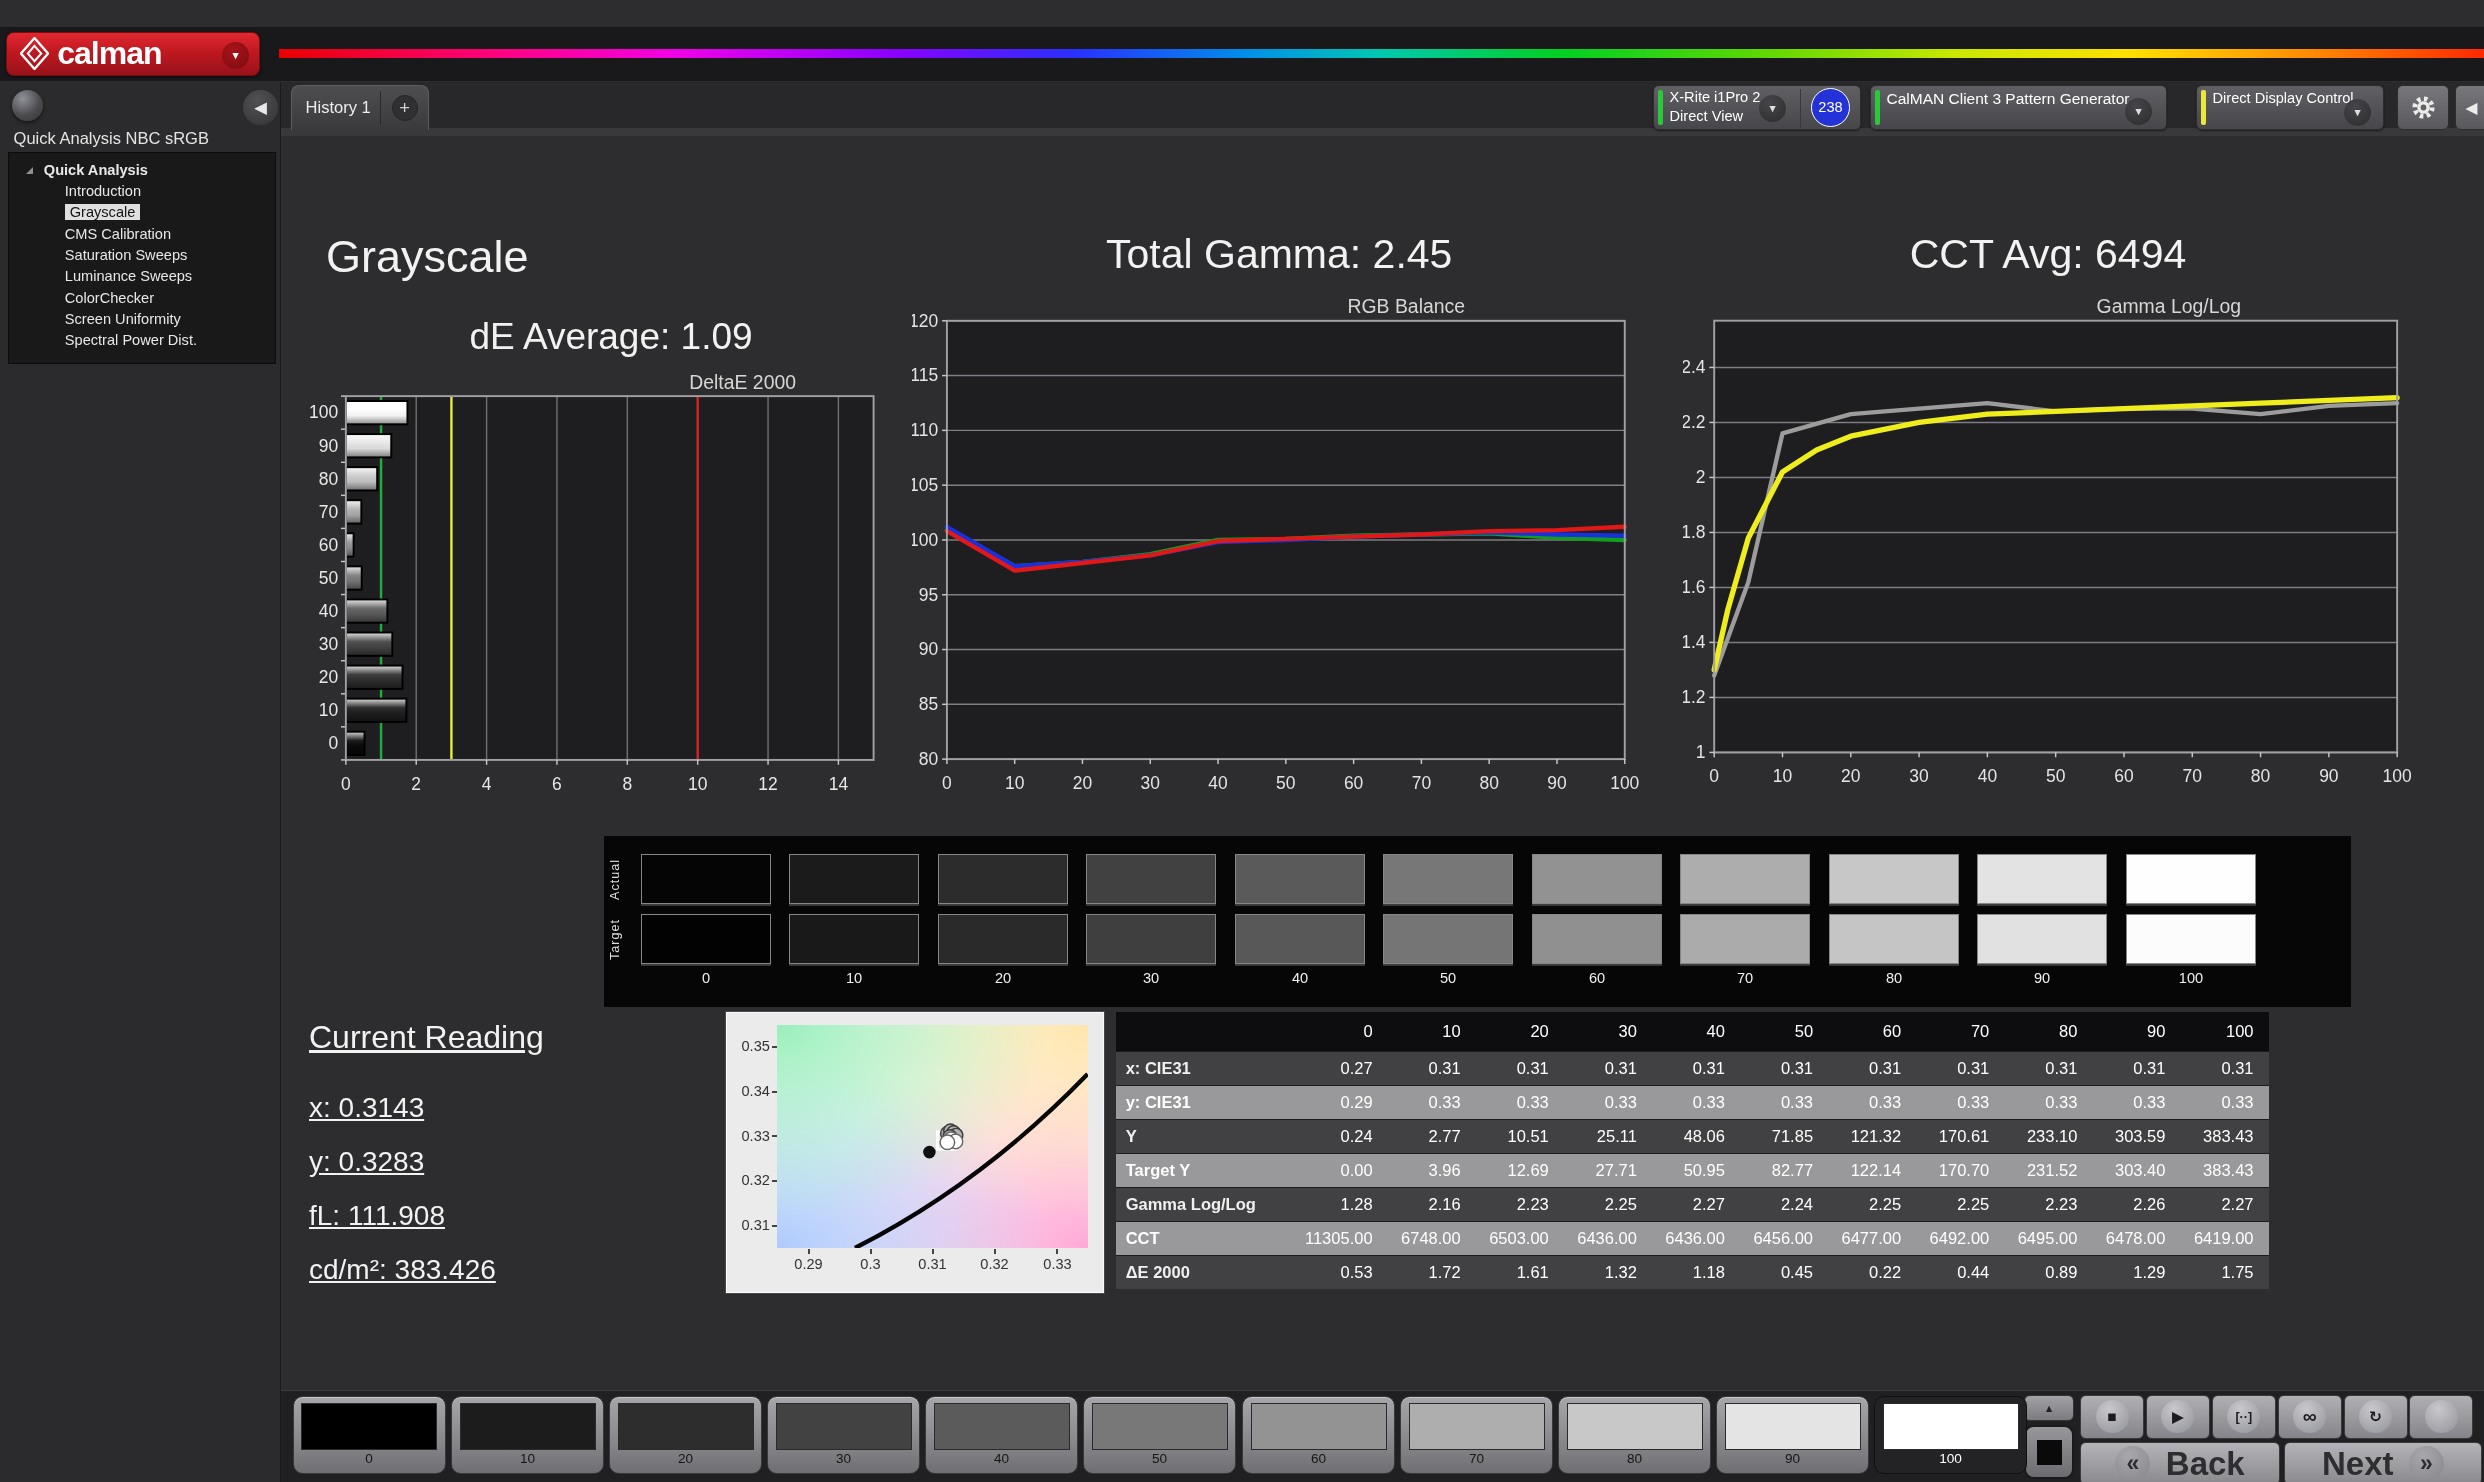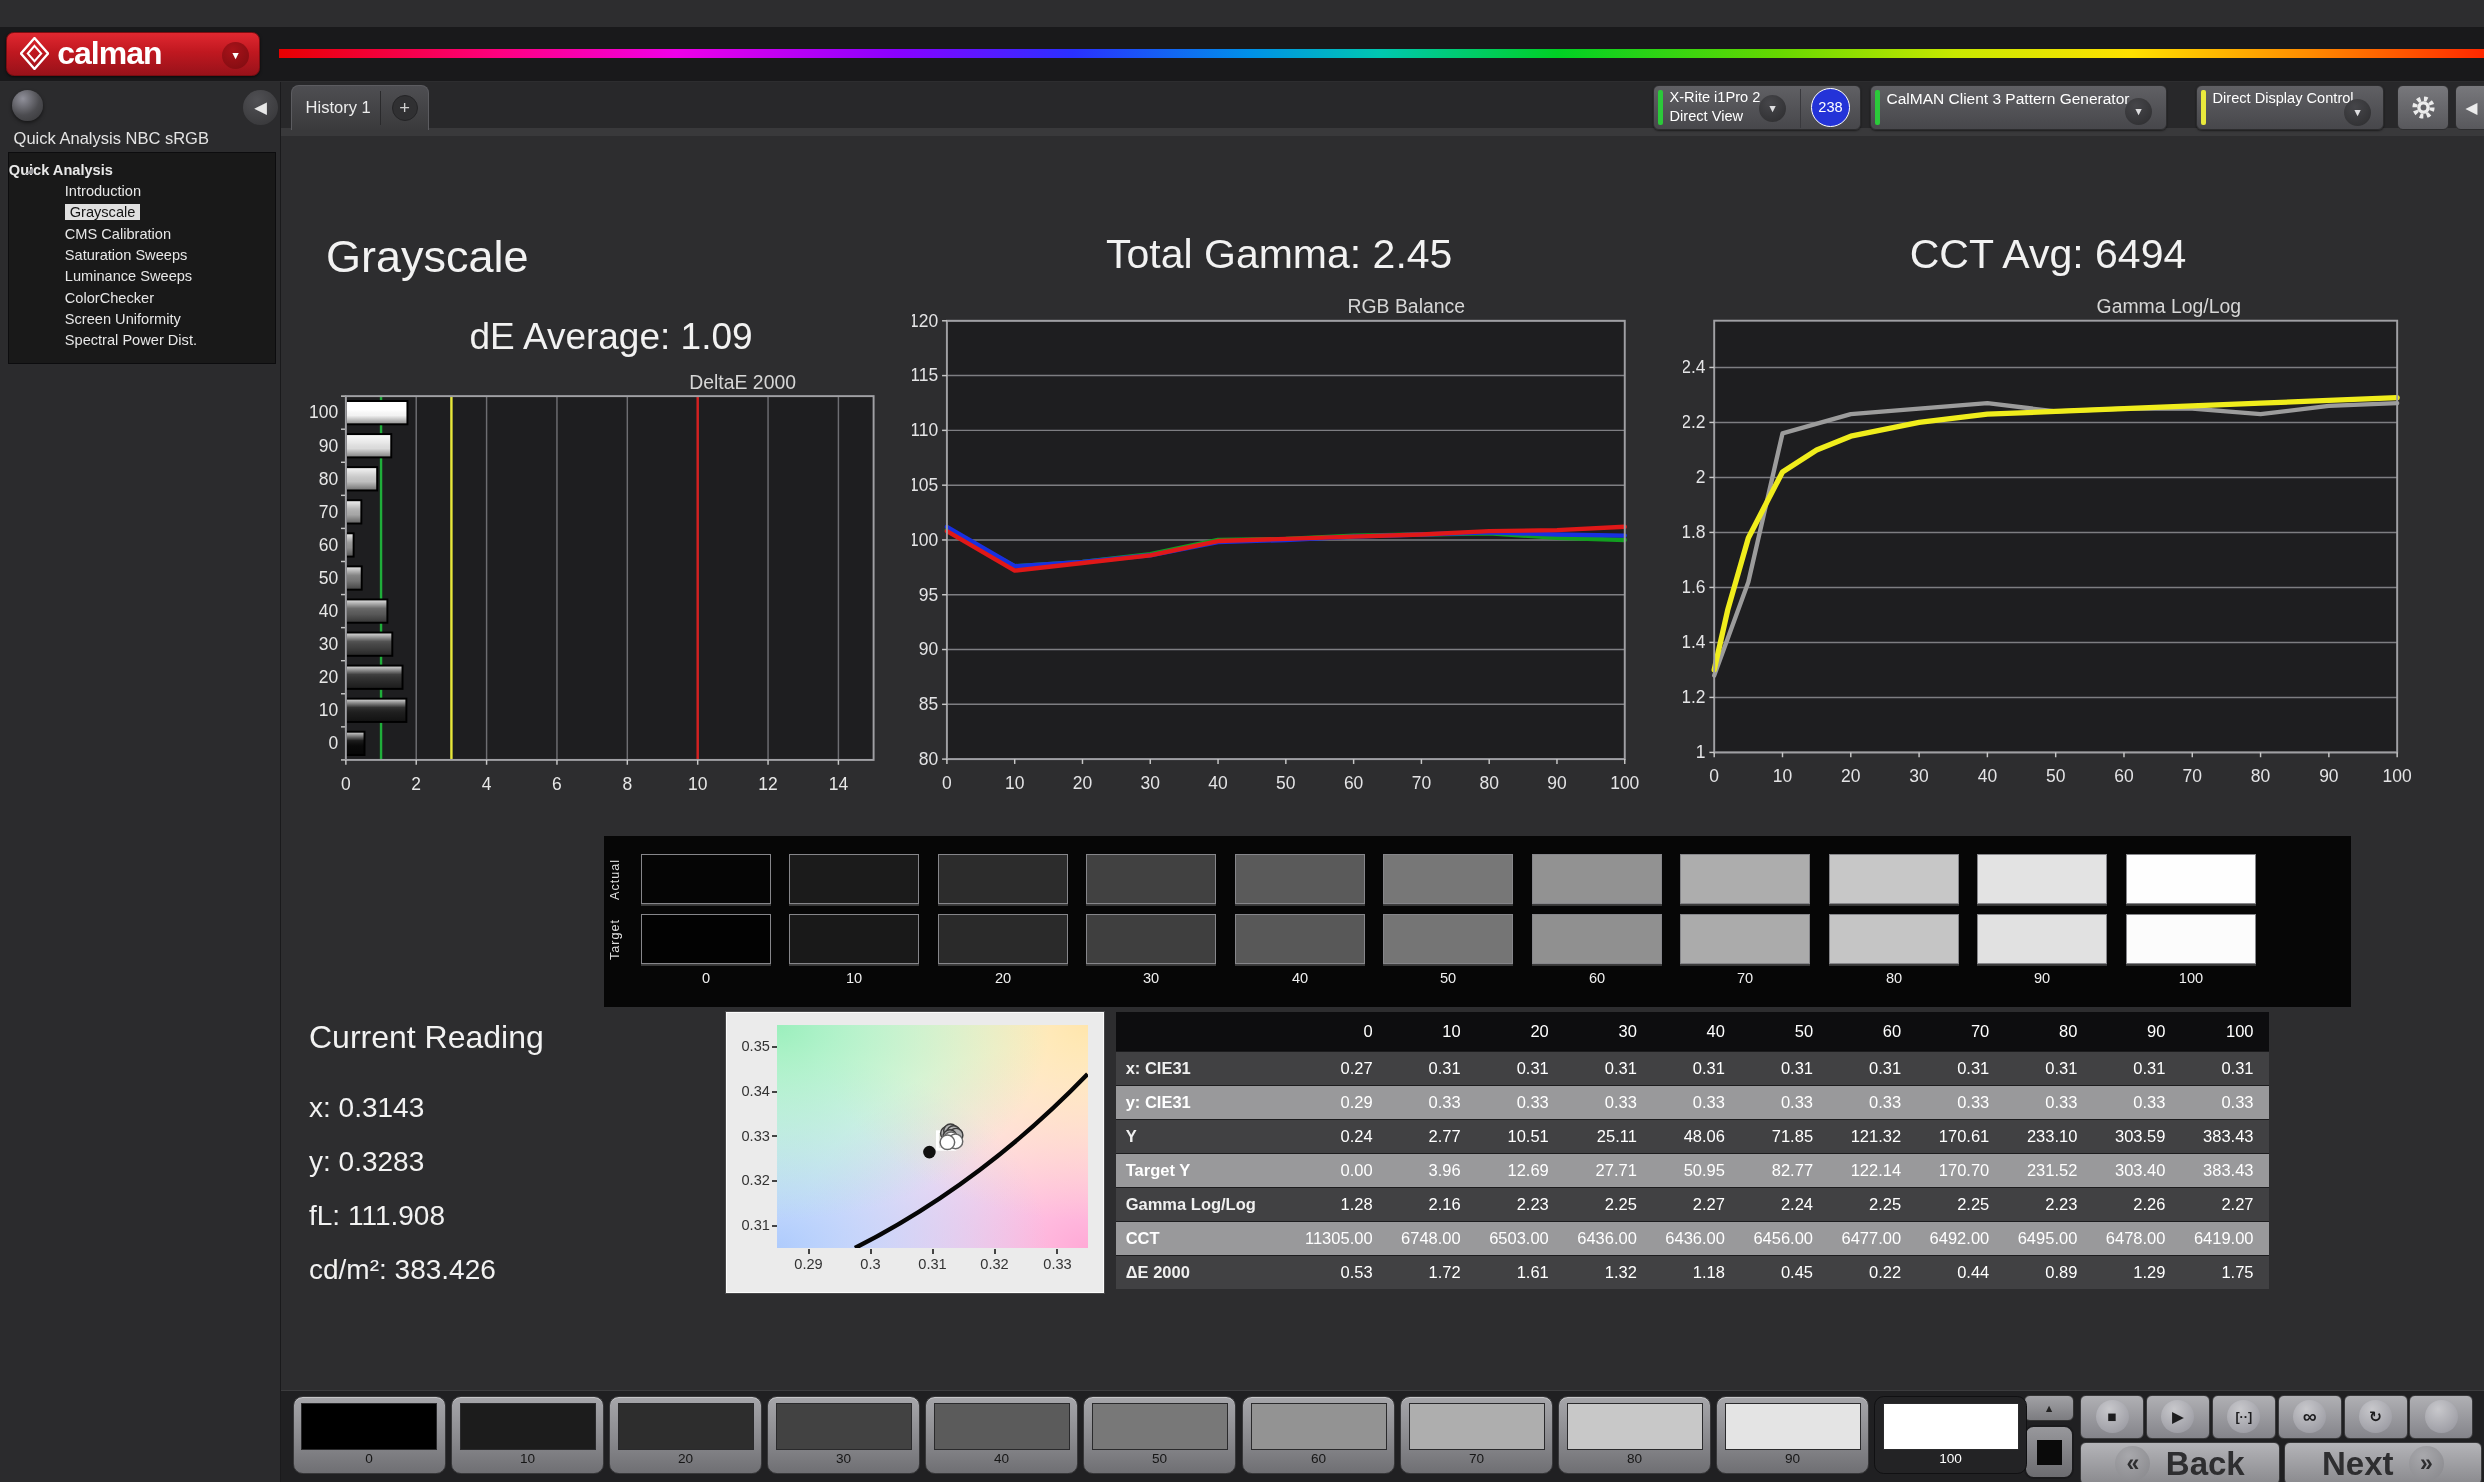--- a/index.html
+++ b/index.html
@@ -34,21 +34,21 @@
   .sphere { position:absolute; left:11.6px; top:7.8px; width:31px; height:31px; border-radius:50%;
     background:radial-gradient(circle at 35% 28%,#90909a,#4c4c50 55%,#353537); box-shadow:0 1.9px 3.9px rgba(0,0,0,.5); }
   .side-collapse { position:absolute; left:243px; top:7.8px; width:35px; height:35px; border-radius:50%;
     background:radial-gradient(circle at 40% 30%,#505054,#343436); display:flex; align-items:center; justify-content:center;
     color:#e8e8e8; font-size:16.5px; }
   .workflow-title { position:absolute; left:13.6px; top:47px; font-size:16.5px; color:#e4e4e4; white-space:nowrap; }
   .tree { position:absolute; left:7.8px; top:70px; width:268px; height:212px; background:#191919; border:1px solid #0c0c0e; padding-top:6.8px; }
   .tree-row { height:21.3px; line-height:21.3px; font-size:14.6px; color:#e8e8e8; position:relative; white-space:nowrap; }
   .tree-row .expander { position:absolute; left:17.5px; top:6.8px; width:0; height:0;
     border-right:7.8px solid #8e8e92; border-top:7.8px solid transparent; }
-  .tree-row.lvl0 { font-weight:bold; }
+  .tree-row.lvl0 { padding-left:35px; font-weight:bold; }
   .tree-row.lvl1 { padding-left:56px; }
   .tree-row .sel { background:#e0e0e0; color:#141414; padding:0 4.9px; font-weight:normal; }
 
   
   .tabrow { position:absolute; left:281px; top:82px; width:2203px; height:54px; background:#28282a; }
   .tabrow-base { position:absolute; left:281px; top:128px; width:2203px; height:7.8px; background:#39393b; }
   .tab { position:absolute; left:291px; top:85px; width:138px; height:45px; border-radius:7.8px 7.8px 0 0;
     background:linear-gradient(180deg,#4e4e52,#3a3a3c); border:1px solid #5c5c60; border-bottom:none; display:flex; z-index:2; }
   .tab-label { flex:1; line-height:43px; padding-left:13.6px; font-size:16.5px; color:#ededed; white-space:nowrap; }
   .tab-divider { width:1px; background:#2a2a2c; margin:4.9px 0; }
@@ -78,21 +78,21 @@
   .chart-title { position:absolute; color:#d6d6d6; font-size:19.4px; text-align:right; }
 
   
   .swatch-strip { position:absolute; left:604px; top:836px; width:1747px; height:171px; background:#060606; }
   .rot-label { position:absolute; left:3.9px; width:19.4px; text-align:center; color:#dedede; font-size:12.6px;
     writing-mode:vertical-rl; transform:rotate(180deg); letter-spacing:1px; }
   .sw { position:absolute; width:130px; height:50px; border:1px solid #86868a; box-shadow:0 1.9px 0 rgba(255,255,255,.22); }
   .sw-col-label { position:absolute; top:134px; width:130px; text-align:center; color:#f0f0f0; font-size:14.6px; }
 
   
-  .current-reading { position:absolute; left:309px; top:1019px; color:#f2f2f2; }
+  .current-reading { position:absolute; left:309px; top:1019px; color:#f2f2f2;text-decoration:underline; }
   .cr-title { font-size:32px; margin-bottom:25px; }
   .cr-line { font-size:28px; line-height:54px; }
 
   
   .cie-frame { position:absolute; left:726px; top:1012px; width:378px; height:281px; background:#ebebeb;
     border:1.9px solid #fbfbfb; outline:1px solid #48484a; }
   .cie-plot { position:absolute; left:50px; top:11.6px; width:311px; height:223px;
     background:
       radial-gradient(ellipse at 0% 0%, rgba(150,238,185,.95), rgba(150,238,185,0) 62%),
       radial-gradient(ellipse at 100% 0%, rgba(255,228,168,.95), rgba(255,228,168,0) 62%),

